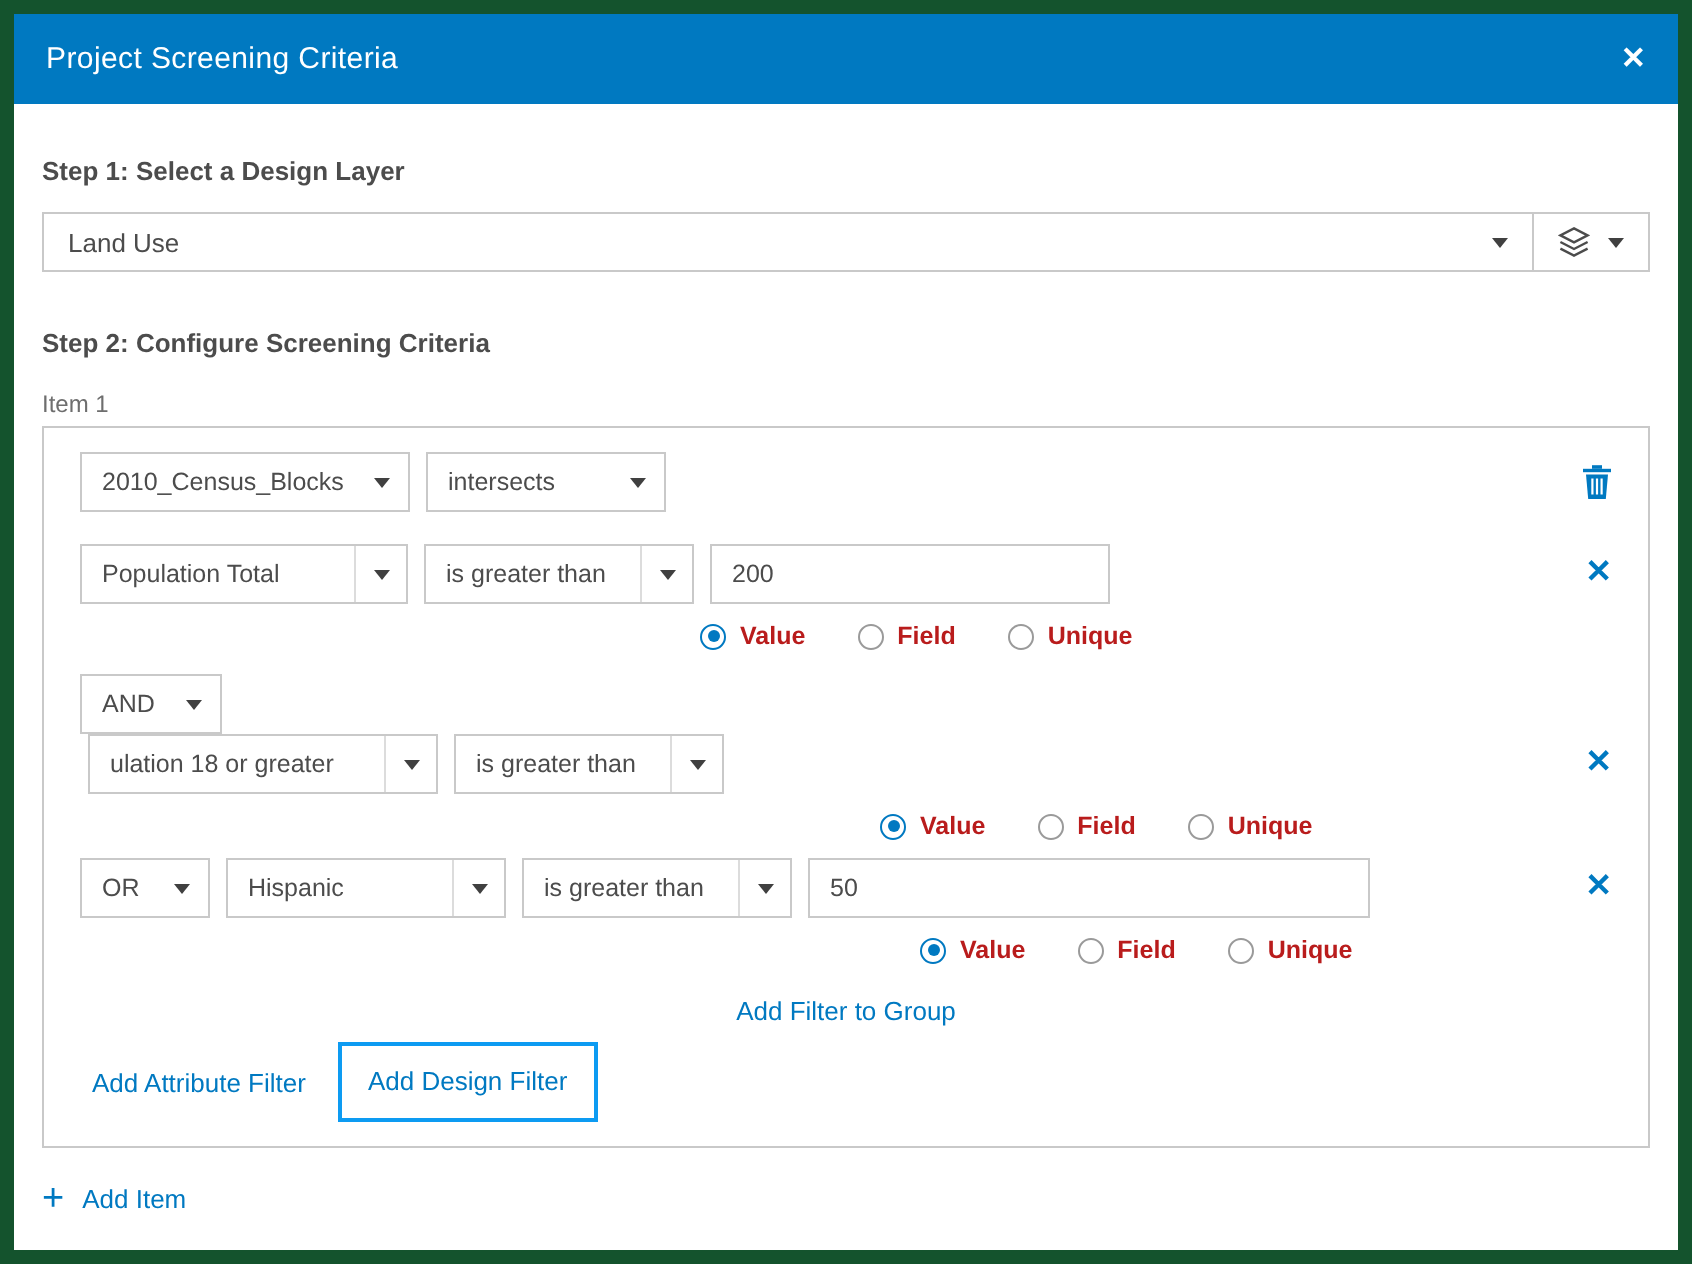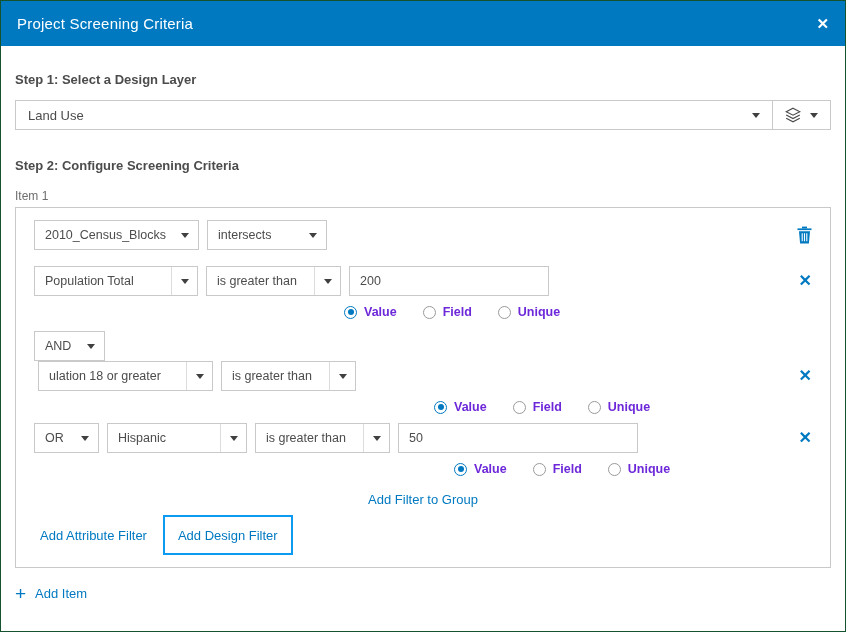--- a/index.html
+++ b/index.html
@@ -1,21 +1,21 @@
 <!DOCTYPE html>
 <html><head>
 <meta charset="utf-8">
 <style>
   * { box-sizing: border-box; margin: 0; padding: 0; }
   html,body { width:846px; height:632px; }
   body {
     font-family: "Liberation Sans", sans-serif;
     background:#fff; color:#4c4c4c; overflow:hidden;
   }
-  .dialog { width:846px; height:632px; border:1px solid #14532d; background:#fff; display:flex; flex-direction:column; }
+  .dialog { width:846px; height:632px; border:7px solid #14532d; background:#fff; display:flex; flex-direction:column; }
   .header { height:45px; background:#0079c1; display:flex; align-items:center; padding:0 16px; flex:none; }
   .header .title { color:#fff; font-size:15px; flex:1; letter-spacing:.2px; }
   .header .close { color:#fff; font-size:15px; font-weight:bold; cursor:pointer; line-height:1; }
   .content { padding:0 14px; flex:1; }
   .step-heading { font-size:13px; font-weight:bold; color:#4c4c4c; }
   .step1-heading { margin-top:26px; }
   .step2-heading { margin-top:28px; }
 
   .layer-row { margin-top:13px; height:30px; border:1px solid #c9c9c9; display:flex; align-items:stretch; background:#fff; }
   .layer-select { flex:1; display:flex; align-items:center; padding:0 12px; cursor:pointer; }
@@ -31,21 +31,21 @@
   .dd .caret-wrap { width:26px; display:flex; align-items:center; justify-content:center; }
   .dd.divided .caret-wrap { border-left:1px solid #dcdcdc; }
   .caret { width:0; height:0; border-left:4px solid transparent; border-right:4px solid transparent; border-top:5px solid #404040; display:inline-block; }
 
   .input { height:30px; border:1px solid #c9c9c9; padding:0 10px; font-size:12.5px; color:#4c4c4c; font-family:inherit; outline:none; flex:none; }
 
   .icon-btn { margin-left:auto; background:none; border:none; cursor:pointer; display:flex; align-items:center; padding:0; }
   .x-icon { color:#0079c1; font-size:16px; font-weight:bold; line-height:1; }
 
   .radio-row { display:flex; align-items:center; gap:26px; margin-top:9px; }
-  .radio-opt { display:flex; align-items:center; gap:7px; font-size:12.5px; font-weight:bold; color:#6d28d9; cursor:pointer; }
+  .radio-opt { display:flex; align-items:center; gap:7px; font-size:12.5px; font-weight:bold; color:#b91c1c; cursor:pointer; }
   .radio { width:13px; height:13px; border-radius:50%; border:1px solid #9a9a9a; position:relative; background:#fff; flex:none; }
   .radio.checked { border-color:#0079c1; }
   .radio.checked::after { content:""; position:absolute; left:2.5px; top:2.5px; width:6px; height:6px; border-radius:50%; background:#0079c1; }
 
   .link { color:#0079c1; font-size:13px; cursor:pointer; white-space:nowrap; }
   .center-link { display:flex; justify-content:center; margin-top:16px; }
   .bottom-links { display:flex; align-items:center; gap:16px; margin-top:8px; margin-left:6px; }
   .highlight-box { border:2px solid #0d9bf2; padding:9px 13px; }
 
   .add-item-row { display:flex; align-items:center; gap:9px; margin-top:16px; color:#0079c1; cursor:pointer; width:max-content; }
@@ -204,21 +204,21 @@
           <span class="caret-wrap">
               <span class="caret"></span>
             </span>
         </div>
         <div class="dd divided" style="width:135px">
           <span class="txt">is greater than</span>
           <span class="caret-wrap">
               <span class="caret"></span>
             </span>
         </div>
-        <input class="input" style="width: 240px;" value="50">
+        <input class="input" style="width: 281px;" value="50">
         <button class="icon-btn">
           <span class="x-icon">✕</span>
         </button>
       </div>
 
       <div class="radio-row" style="margin-left:420px">
         <span class="radio-opt">
           <span class="radio checked"></span>
           <span>Value</span>
         </span>

